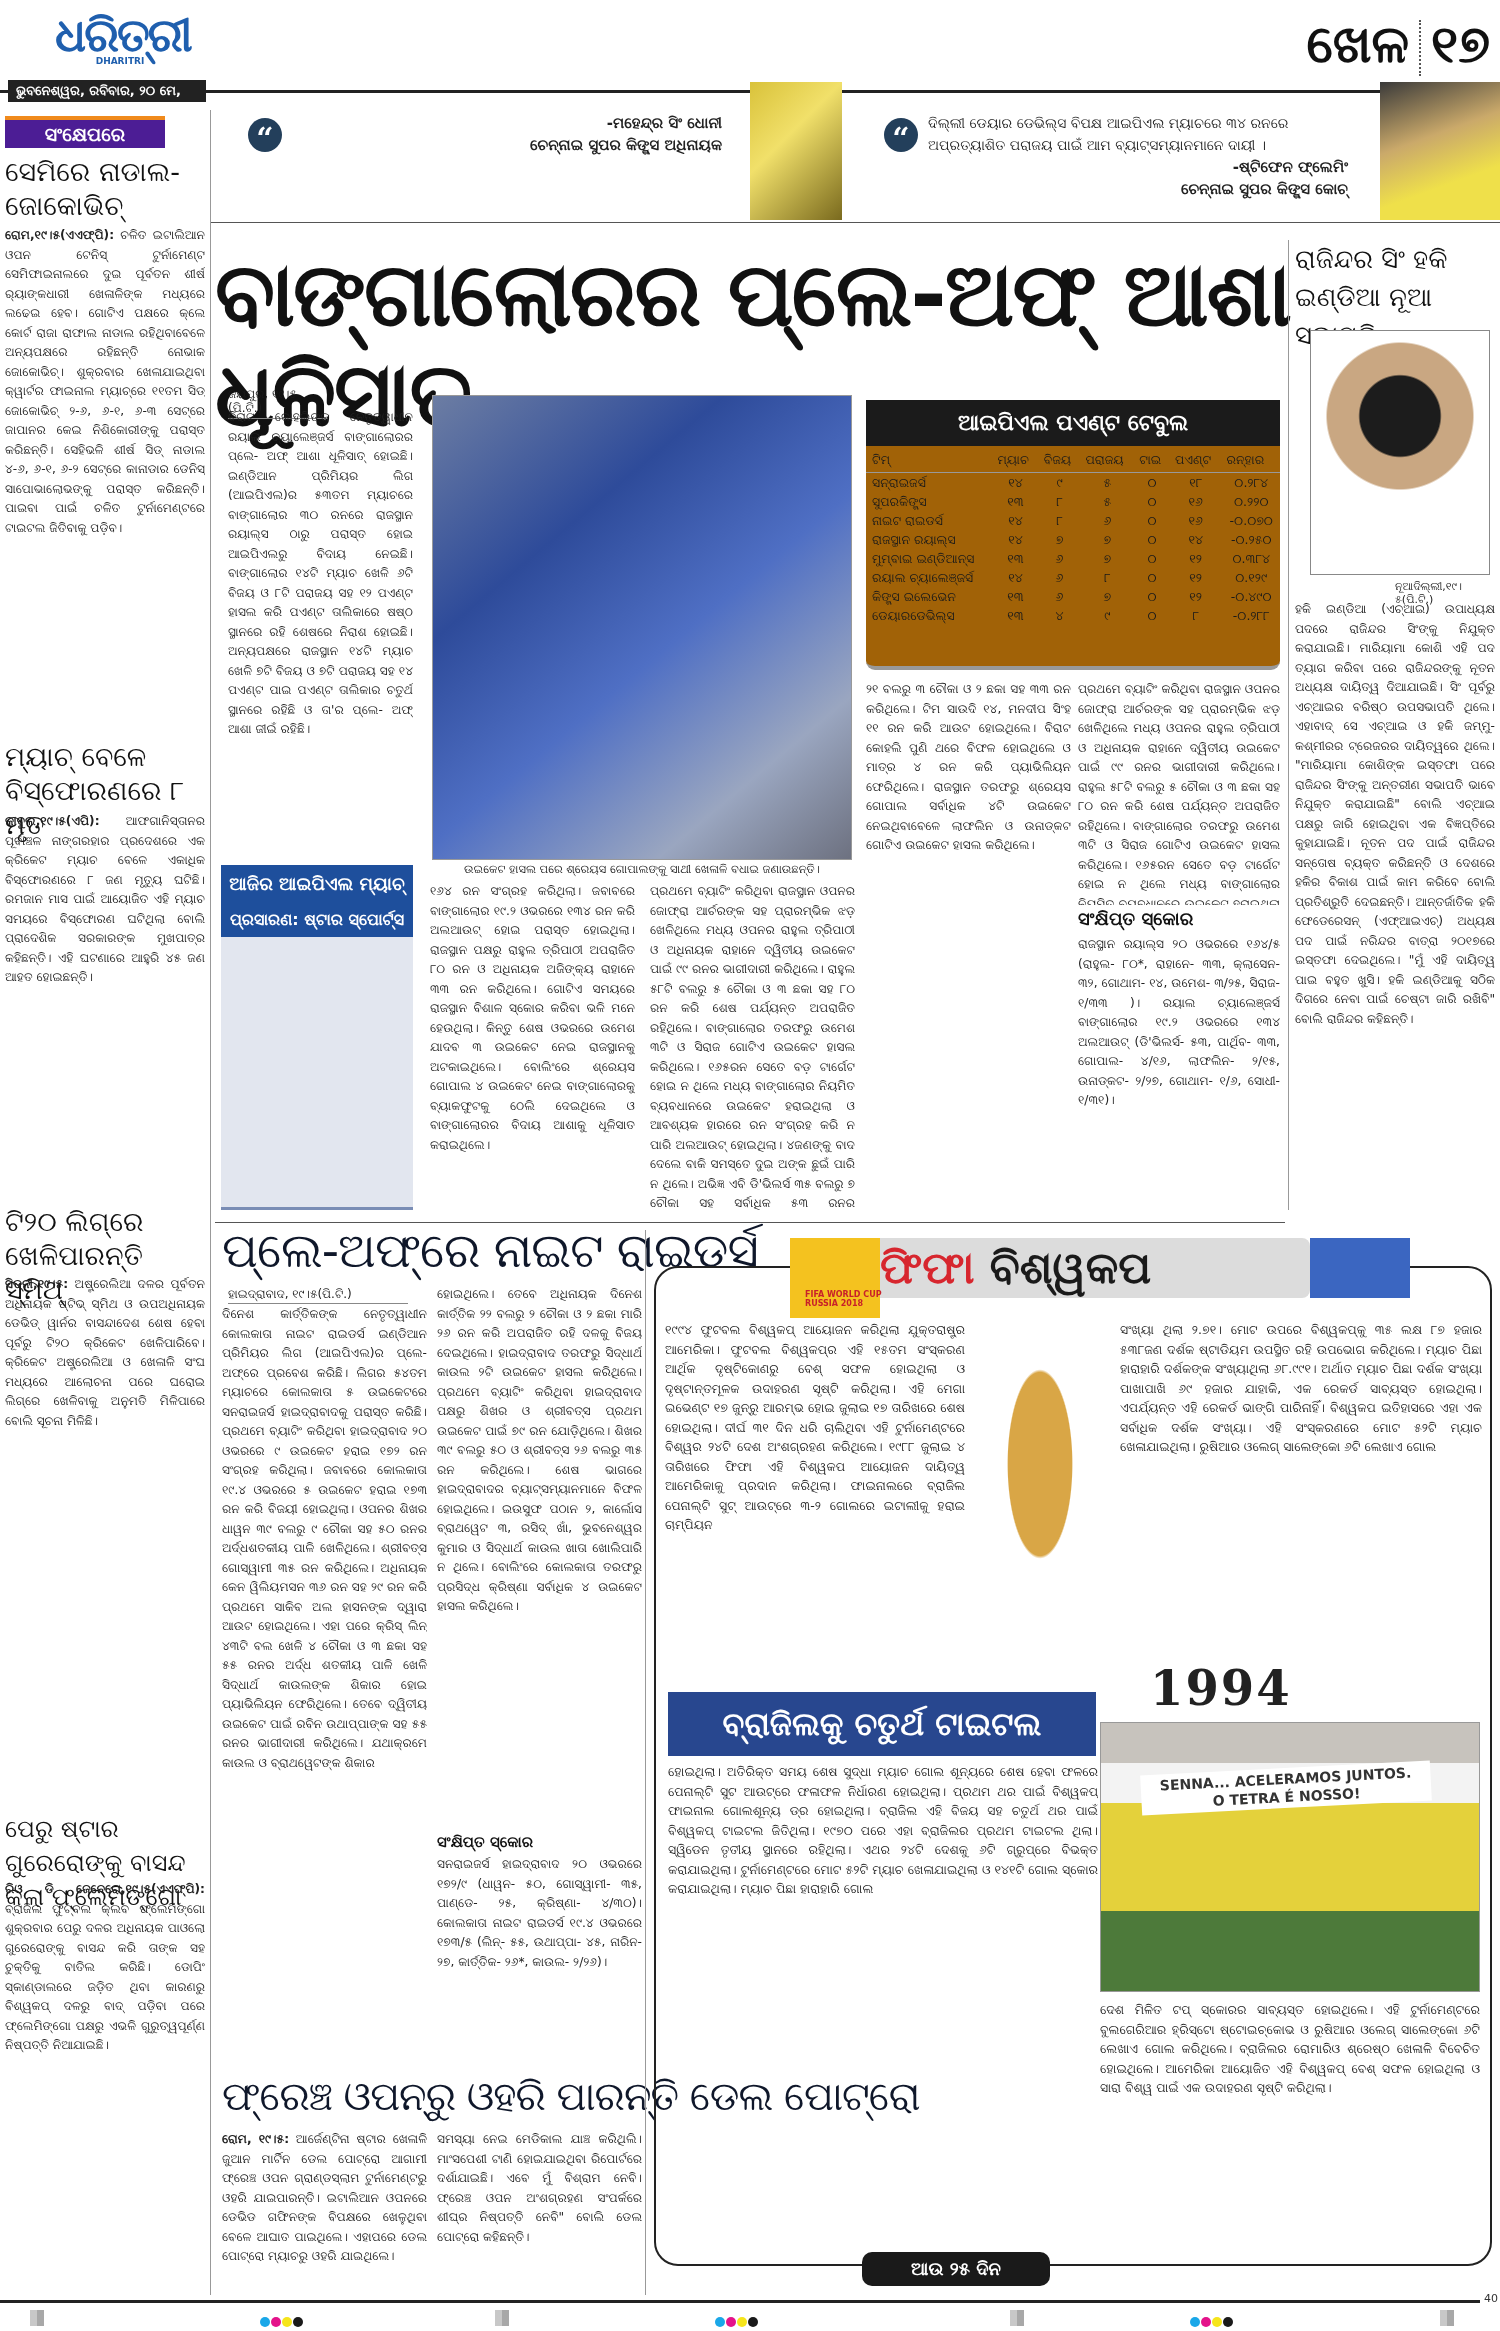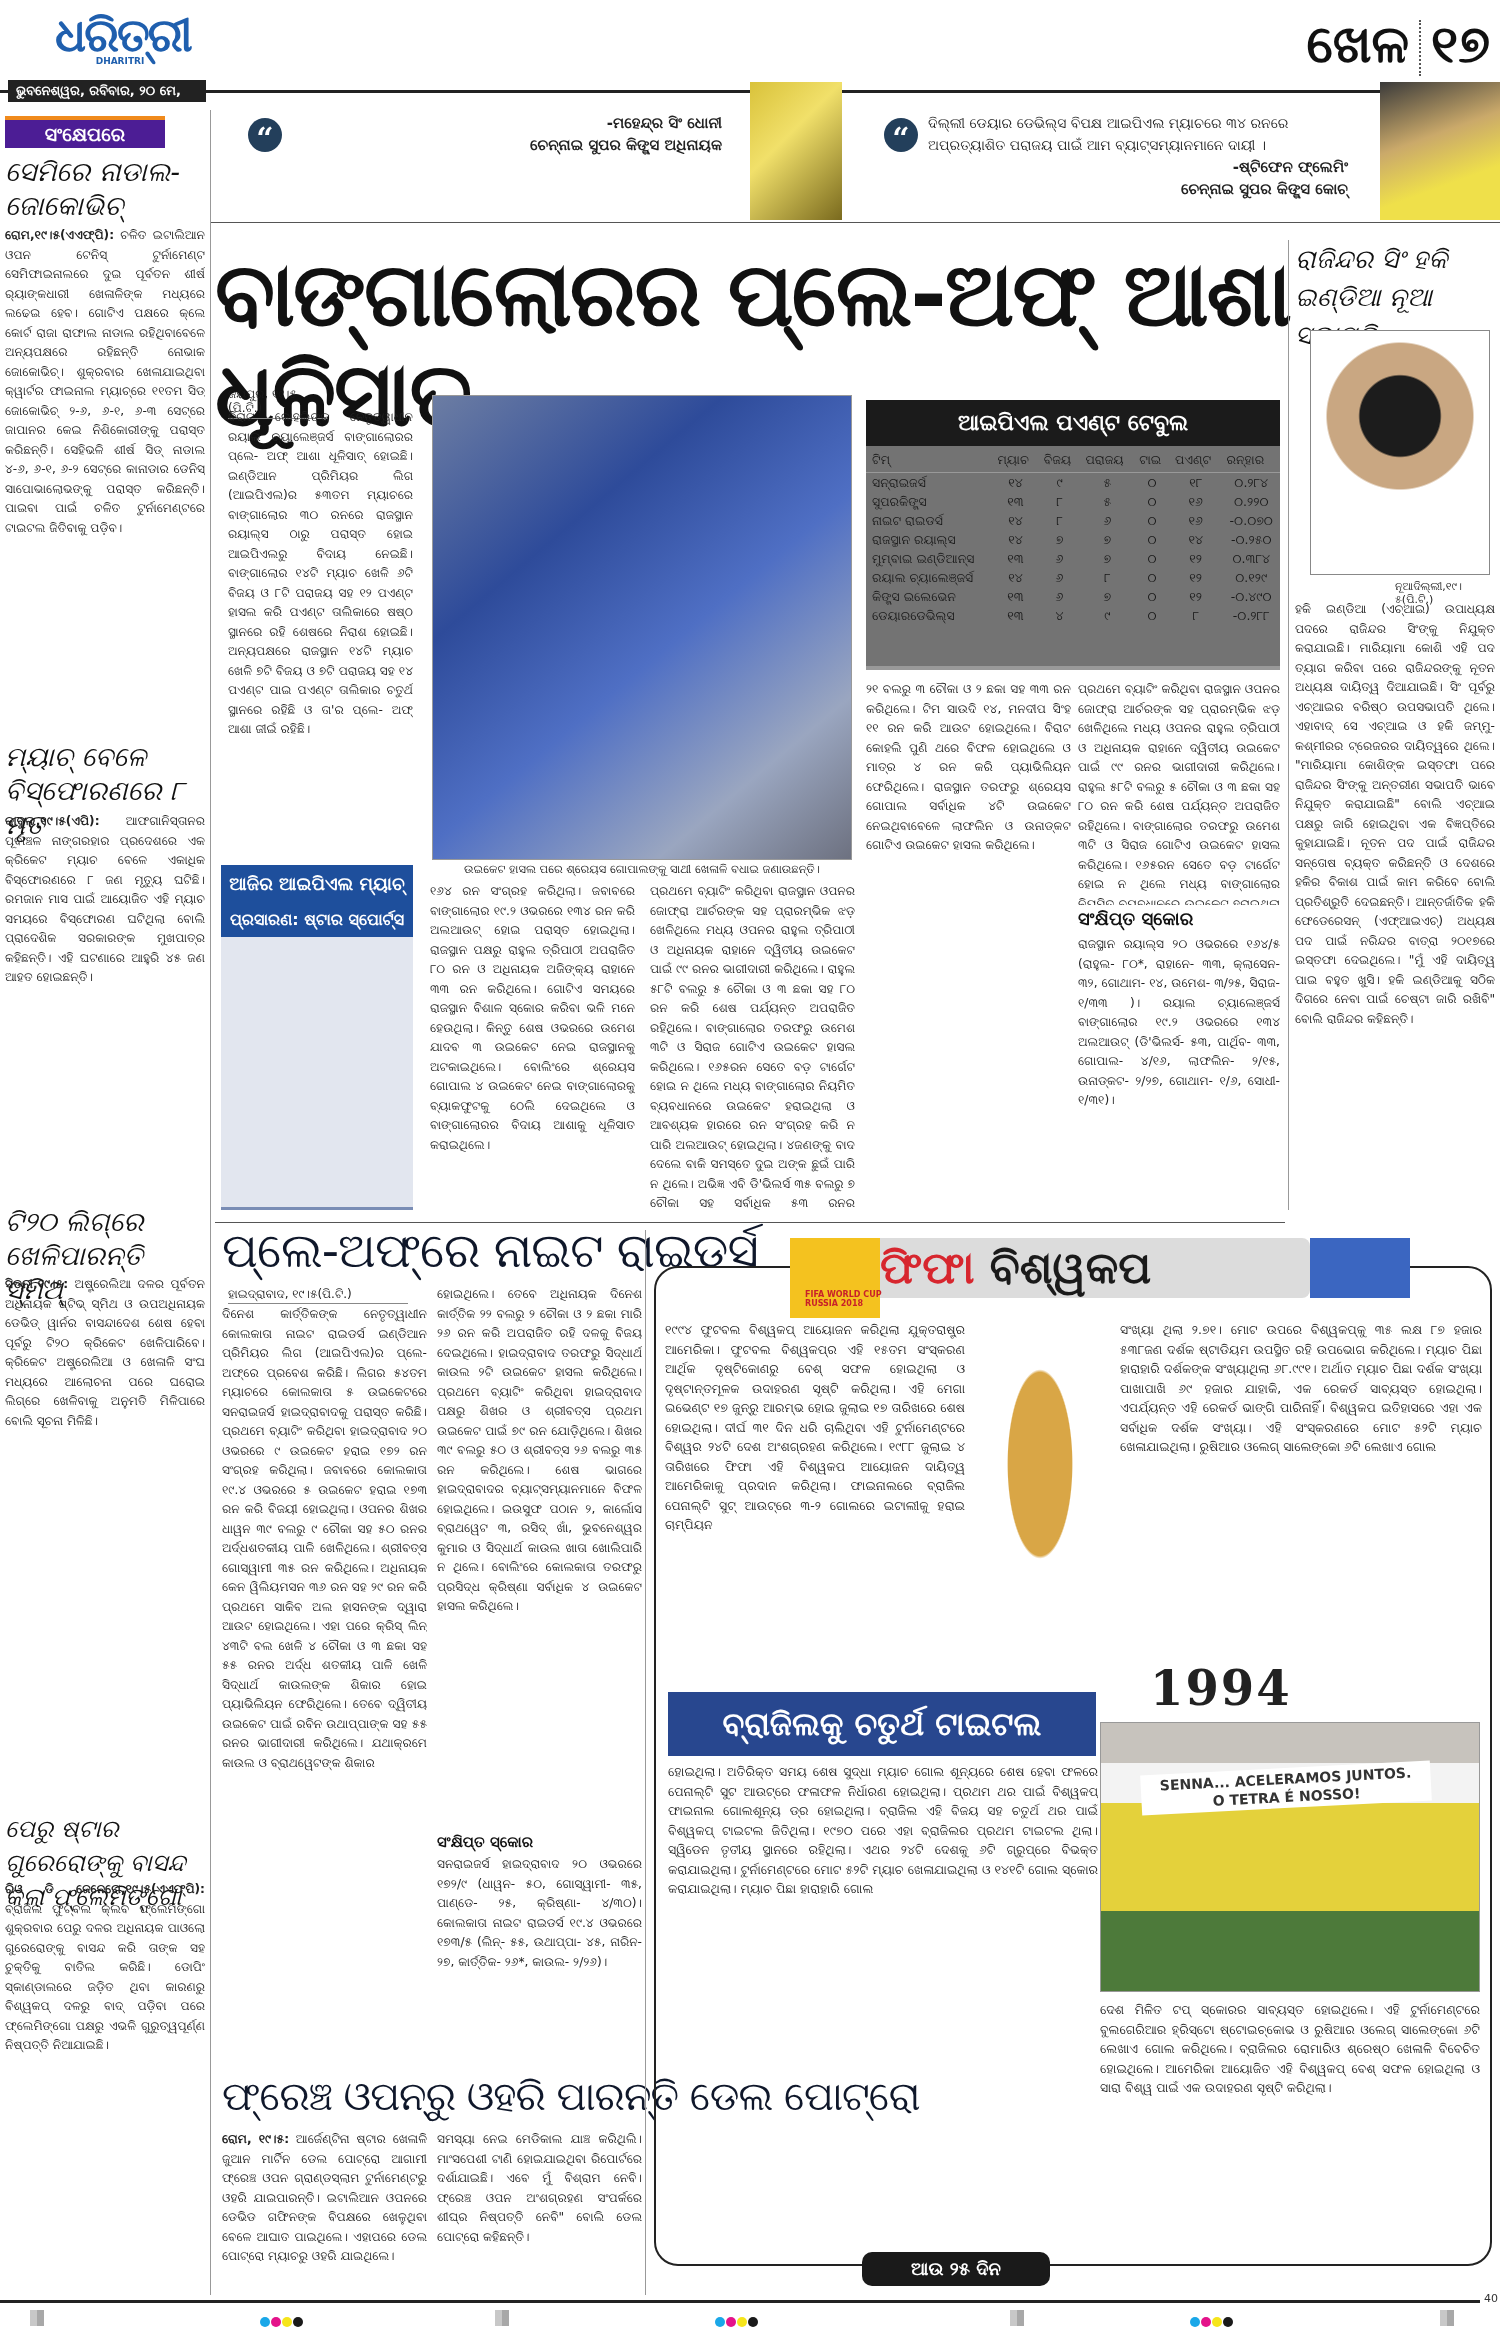--- a/index.html
+++ b/index.html
@@ -19,33 +19,33 @@
   .photo.coach { background: linear-gradient(160deg, #3a3a3a, #caa96a 40%, #efe04a 70%); }
   .photo.action { background: linear-gradient(140deg, #6c7da3 0%, #2e4b9a 30%, #4f6fc4 55%, #9aa6c0 80%, #6d7180); }
   .photo.portrait { background: radial-gradient(circle at 50% 35%, #1c1c1c 0 22%, #c9a782 23% 40%, #ffffff 41%); border: 1px solid #888; }
   .photo.mascot { background: radial-gradient(ellipse at 50% 40%, #d9a646 0 30%, #fff 31%); border: none; }
   .photo.brazil { background: linear-gradient(180deg, #c7c3bd 0 15%, #f3f3f3 15% 30%, #e4d13b 30% 70%, #4d7a3a 70%); }
   .col-text { font-size: 12.2px; line-height: 19.5px; text-align: justify; color: #222; overflow: hidden; }
   .col-text b { font-weight: bold; }
   .hl { font-weight: bold; color: #111; }
   .red-tag { left: 5px; top: 116px; width: 160px; height: 32px; background: #4c1d95; border-top: 4px solid #f08a1c; color: #fff; font-size: 19px; font-weight: bold; text-align: center; line-height: 28px; }
   .main-head { left: 215px; top: 245px; font-size: 88px; font-weight: bold; letter-spacing: -2px; line-height: 100px; color: #111; font-family: "DejaVu Sans", sans-serif; }
-  .table-box { left: 866px; top: 400px; width: 414px; height: 270px; background: #737373; border-bottom: 4px solid #999; }
+  .table-box { left: 866px; top: 400px; width: 414px; height: 270px; background: #a16207; border-bottom: 4px solid #999; border-radius: 9px; }
   .table-title { background: #1b1b1b; color: #fff; font-weight: bold; font-size: 22px; text-align: center; height: 46px; line-height: 46px; }
   .pt { width: 100%; border-collapse: collapse; font-size: 12.5px; }
   .pt th { font-weight: normal; text-align: left; padding: 6px 4px 4px 6px; border-bottom: 1px solid #999; font-size: 12.5px; }
   .pt td { padding: 2px 4px 1px 6px; }
   .pt td.n { text-align: center; }
   .ipl-box { left: 221px; top: 865px; width: 192px; height: 345px; background: #e2e6ef; border-bottom: 3px solid #7a8db5; }
   .ipl-head { background: #1e4f9c; color: #fff; font-weight: bold; font-size: 18px; text-align: center; height: 38px; line-height: 38px; }
   .ipl-line { text-align: center; font-size: 15px; line-height: 22px; color: #111; }
   .ipl-line.big { font-size: 17px; font-weight: bold; }
   .ipl-foot { background: #1e4f9c; color: #fff; font-weight: bold; font-size: 16px; text-align: center; height: 34px; line-height: 34px; }
   .hr-sm { width: 100px; height: 3px; background: #222; margin: 10px auto; }
-  .sub-head { font-size: 27px; line-height: 34px; color: #111; font-family: "DejaVu Sans", sans-serif; font-style: italic; }
+  .sub-head { font-size: 27px; line-height: 34px; color: #111; font-family: "DejaVu Sans", sans-serif; }
   .sec-head { font-size: 48px; line-height: 56px; color: #0f172a; letter-spacing: -1px; }
   .wc-frame { left: 654px; top: 1266px; width: 838px; height: 1000px; border: 2px solid #222; border-radius: 24px; }
   .wc-banner { left: 790px; top: 1238px; width: 520px; height: 60px; background: #dcdcdc; border-radius: 8px; }
   .wc-title { left: 880px; top: 1238px; font-size: 44px; font-weight: bold; line-height: 60px; }
   .wc-title .r { color: #d7262e; }
   .wc-logo { left: 790px; top: 1238px; width: 90px; height: 80px; background: #f4c21f; }
   .wc-russia { left: 795px; top: 1290px; font-size: 10px; color: #c8202a; font-weight: bold; }
   .wc-mascot-box { left: 1310px; top: 1238px; width: 100px; height: 60px; background: #3b66c1; }
   .brazil-head { left: 668px; top: 1692px; width: 428px; height: 64px; background: #28478f; color: #fff; font-size: 32px; font-weight: bold; line-height: 64px; text-align: center; }
   .year-1994 { left: 1150px; top: 1660px; font-size: 48px; font-weight: bold; color: #222; font-family: "DejaVu Serif", serif; letter-spacing: 2px; }

